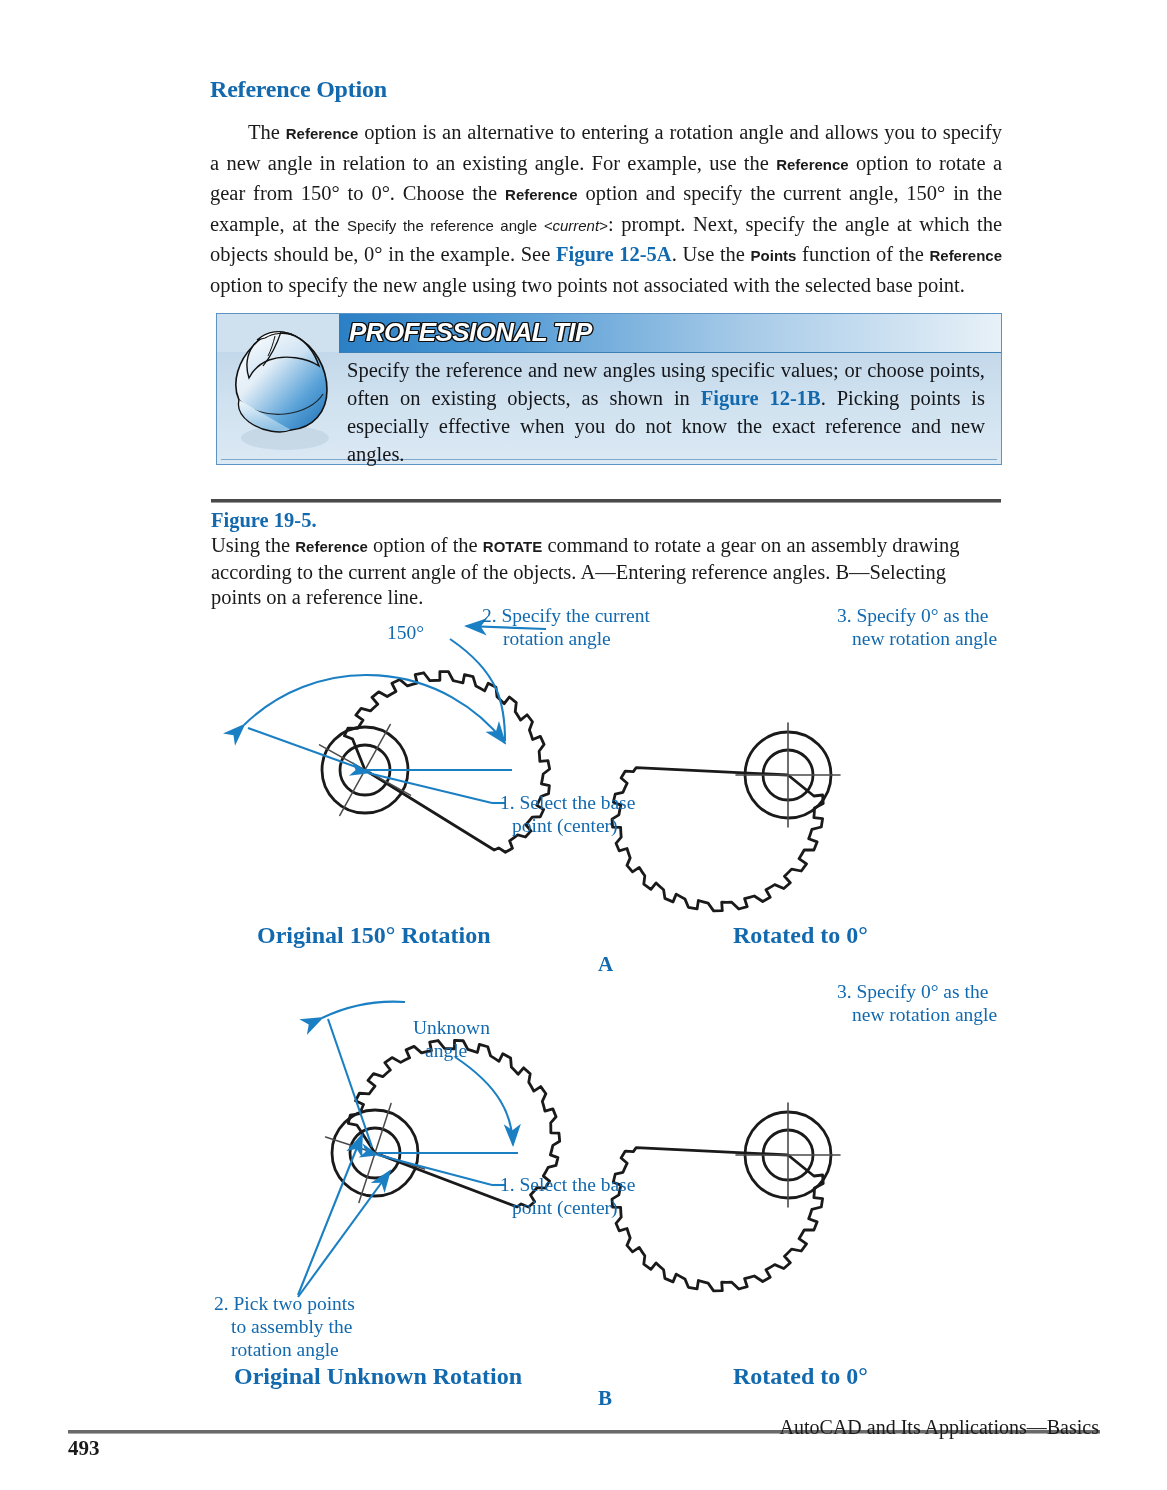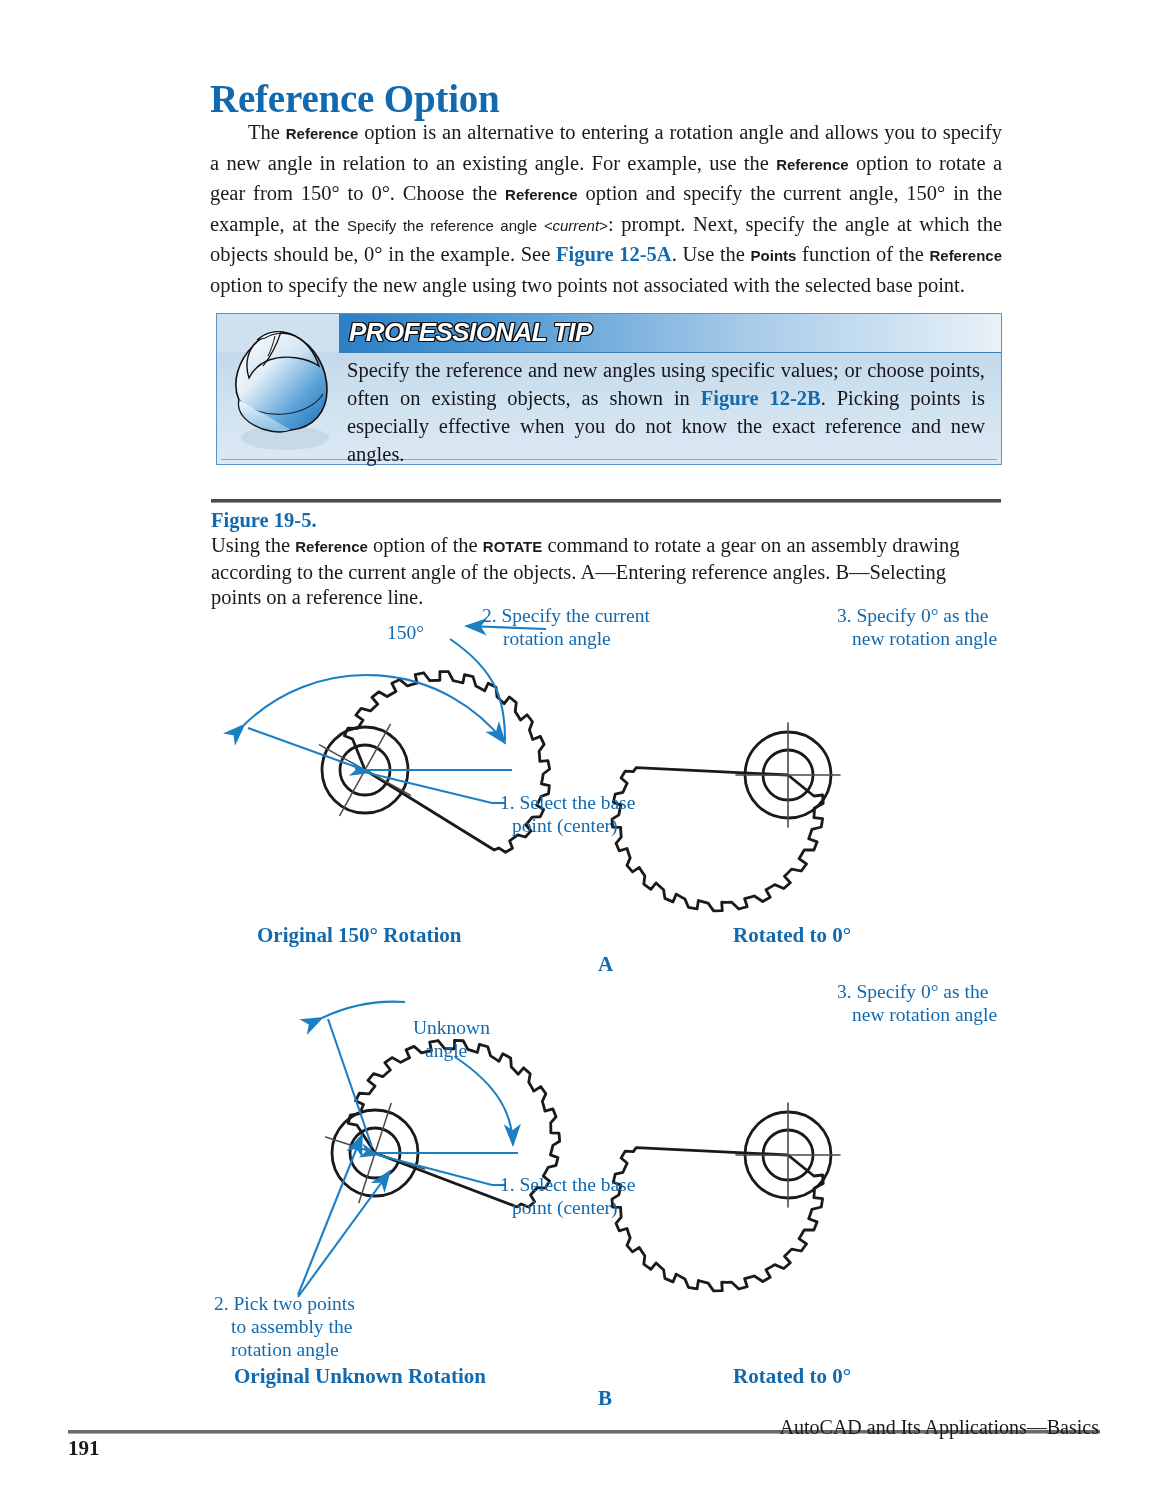--- a/index.html
+++ b/index.html
@@ -10,21 +10,21 @@
     -webkit-font-smoothing:antialiased;
   }
   .page{position:absolute;inset:0;}
 
   
   .col{position:absolute;left:210px;width:792px;}
 
   h1.section-title{
     font-family:"Liberation Serif", serif;
     color:#1269ae;
-    font-size:39px;
+    font-size:24px;
     font-weight:bold;
     margin:0;
     letter-spacing:-0.2px;
   }
 
   p.body{
     font-size:20.5px;
     line-height:29.5px;
     margin:0;
     text-align:justify;
@@ -80,21 +80,21 @@
   .fig-num{color:#1269ae;font-weight:bold;font-size:20.5px;display:block;line-height:25px;}
   .fig-desc{font-size:20.5px;line-height:25.5px;display:block;}
 
   .figarea{position:absolute;left:200px;top:595px;width:810px;height:810px;}
 
   .lbl{
     position:absolute;color:#1269ae;
     font-family:"Liberation Serif", serif;
     font-size:19.5px;line-height:23px;
   }
-  .lbl.bold{font-weight:bold;font-size:21px;}
+  .lbl.bold{font-weight:bold;font-size:24px;}
   .lbl.big{font-weight:bold;font-size:21px;}
 
   
   .footer-rule{position:absolute;left:68px;top:1430px;width:1032px;height:0;
     border-top:3px solid #6a6a6a;border-bottom:1px solid #aaaaaa;}
   .pg-num{position:absolute;left:68px;top:1436px;font-size:21px;font-weight:bold;}
   .book-title{position:absolute;right:68px;top:1402px;font-size:20px;margin-top:14px;}
   svg{display:block;}
 </style>
 </head>
@@ -149,21 +149,21 @@
 
         <path d="M16 84 C26 94 44 100 62 98 C80 96 94 88 100 78" fill="none" stroke="#111111" stroke-width="1.2" opacity="0.85"></path>
 
         <path d="M16 84 C14 92 18 100 26 106 C40 116 58 118 68 114" fill="url(#mg3)" stroke="#111111" stroke-width="1.3"></path>
 
         <path d="M52 20 C50 28 48 34 45 40" fill="none" stroke="#111111" stroke-width="1"></path>
       </svg>
     </div>
 
     <div class="tip-text">
-      <span>Specify the reference and new angles using specific values; or choose points, often on existing objects, as shown in </span><span class="blue">Figure 12-2B</span><span>. Picking points is especially effective when you do not know the exact reference and new angles.</span>
+      <span>Specify the reference and new angles using specific values; or choose points, often on existing objects, as shown in </span><span class="blue">Figure 12-1B</span><span>. Picking points is especially effective when you do not know the exact reference and new angles.</span>
     </div>
   </div>
 
   <div class="fig-rule"></div>
   <div class="fig-cap">
     <span class="fig-num">Figure 19-5.</span>
     <span class="fig-desc"><span>Using the </span><b class="strong sans">Reference</b><span> option of the </span><b class="strong sans">ROTATE</b><span> command to rotate a gear on an assembly drawing according to the current angle of the objects. A—Entering reference angles. B—Selecting points on a reference line.</span></span>
   </div>
 
   <div class="figarea">
@@ -333,16 +333,16 @@
     <span class="lbl" style="left:31px;top:720px;">to assembly the</span>
     <span class="lbl" style="left:31px;top:743px;">rotation angle</span>
 
     <span class="lbl bold" style="left:34px;top:770px;">Original Unknown Rotation</span>
     <span class="lbl bold" style="left:533px;top:770px;">Rotated to 0°</span>
 
     <span class="lbl big" style="left:398px;top:792px;">B</span>
   </div>
 
   <div class="footer-rule"></div>
-  <div class="pg-num">191</div>
+  <div class="pg-num">493</div>
   <div class="book-title">AutoCAD and Its Applications—Basics</div>
 
 </div>
 
 </body></html>

